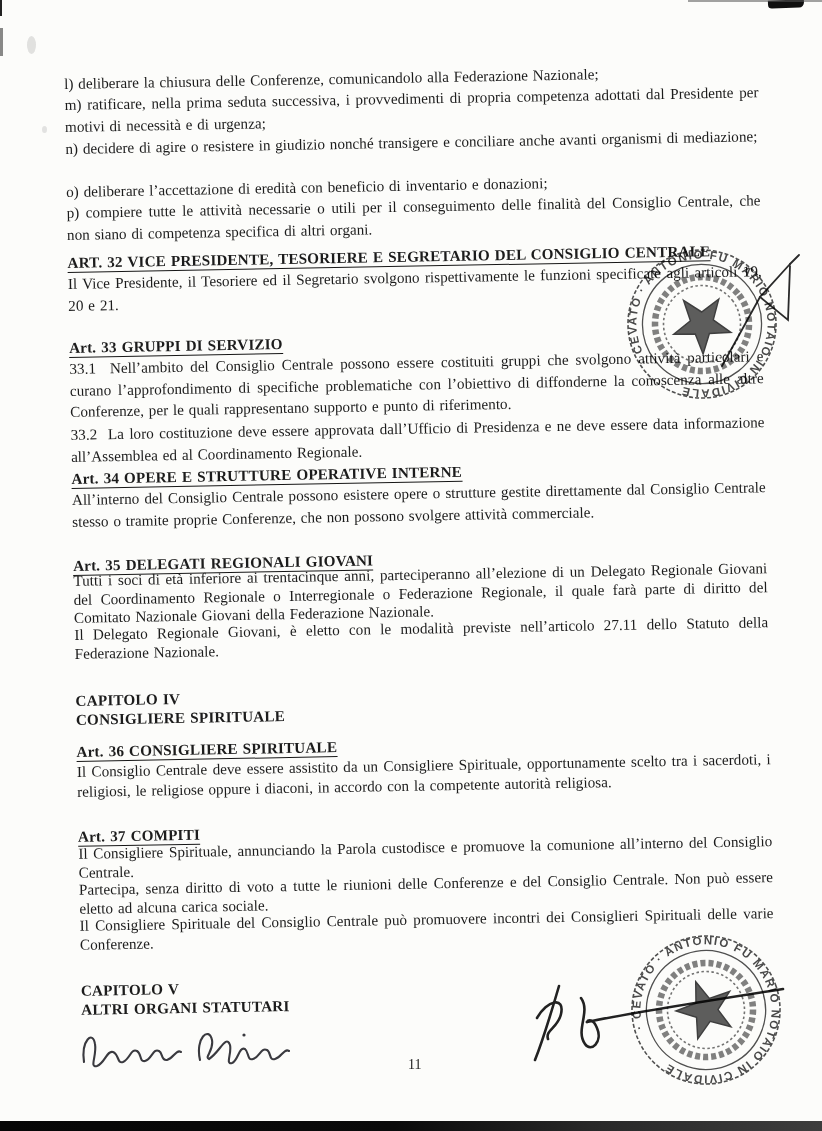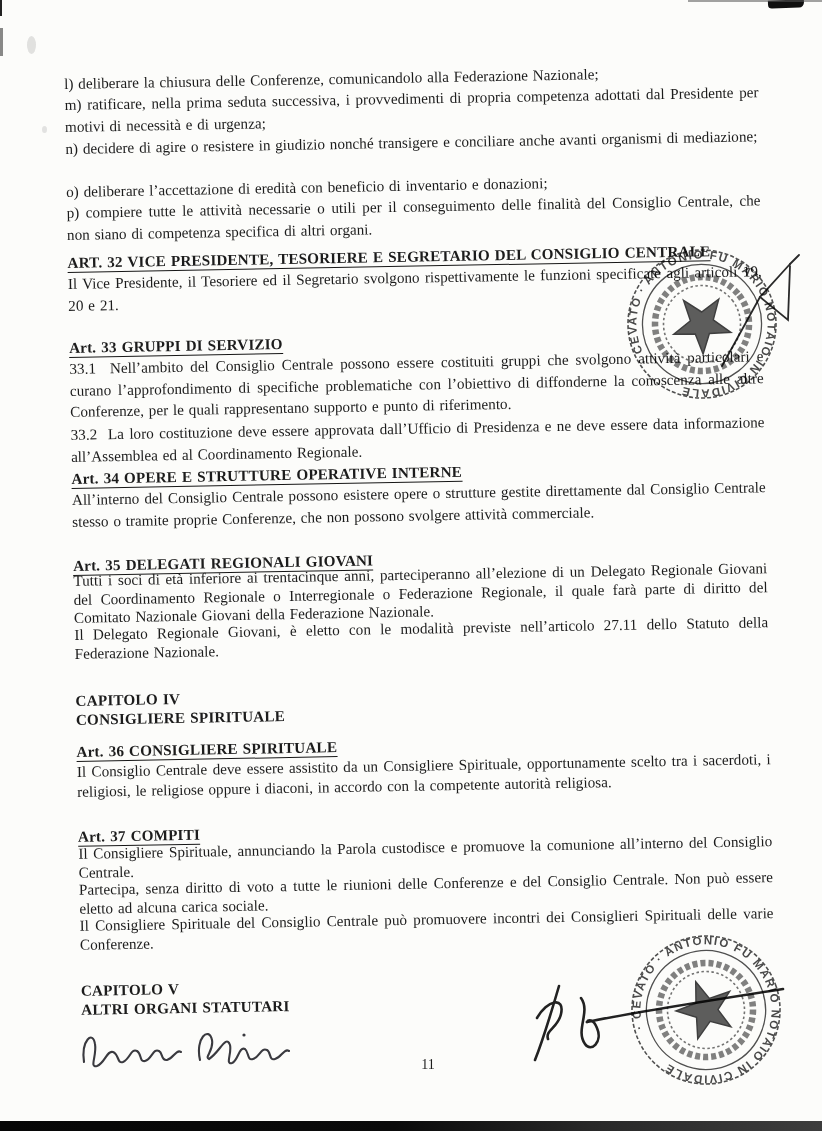--- a/index.html
+++ b/index.html
@@ -15,21 +15,21 @@
   }
   .blk{
     position:absolute;left:0;width:694px;margin:0;
     font-size:15.2px;text-align:justify;text-align-last:left;
     word-spacing:1px;
   }
   .heading{font-weight:bold;text-align:left;letter-spacing:.15px;}
   .heading .u{border-bottom:1.7px solid #161616;padding-bottom:1px;}
   .chapter{font-weight:bold;text-align:left;letter-spacing:.2px;}
   .page-number{
-    position:absolute;left:408px;top:1057px;width:40px;text-align:center;
+    position:absolute;left:408px;top:1057px;width:40px;text-align:left;
     font-size:14px;z-index:2;
   }
   
   .stamp{position:absolute;z-index:3;mix-blend-mode:multiply;opacity:.84;}
   .stamp-top{left:626px;top:248px;transform:rotate(-38deg);}
   .stamp-bottom{left:630px;top:934px;transform:rotate(-20deg);}
   .ring-text{
     font-family:"Liberation Sans",sans-serif;font-size:11.5px;font-weight:bold;
     letter-spacing:1.6px;fill:#262626;
   }

